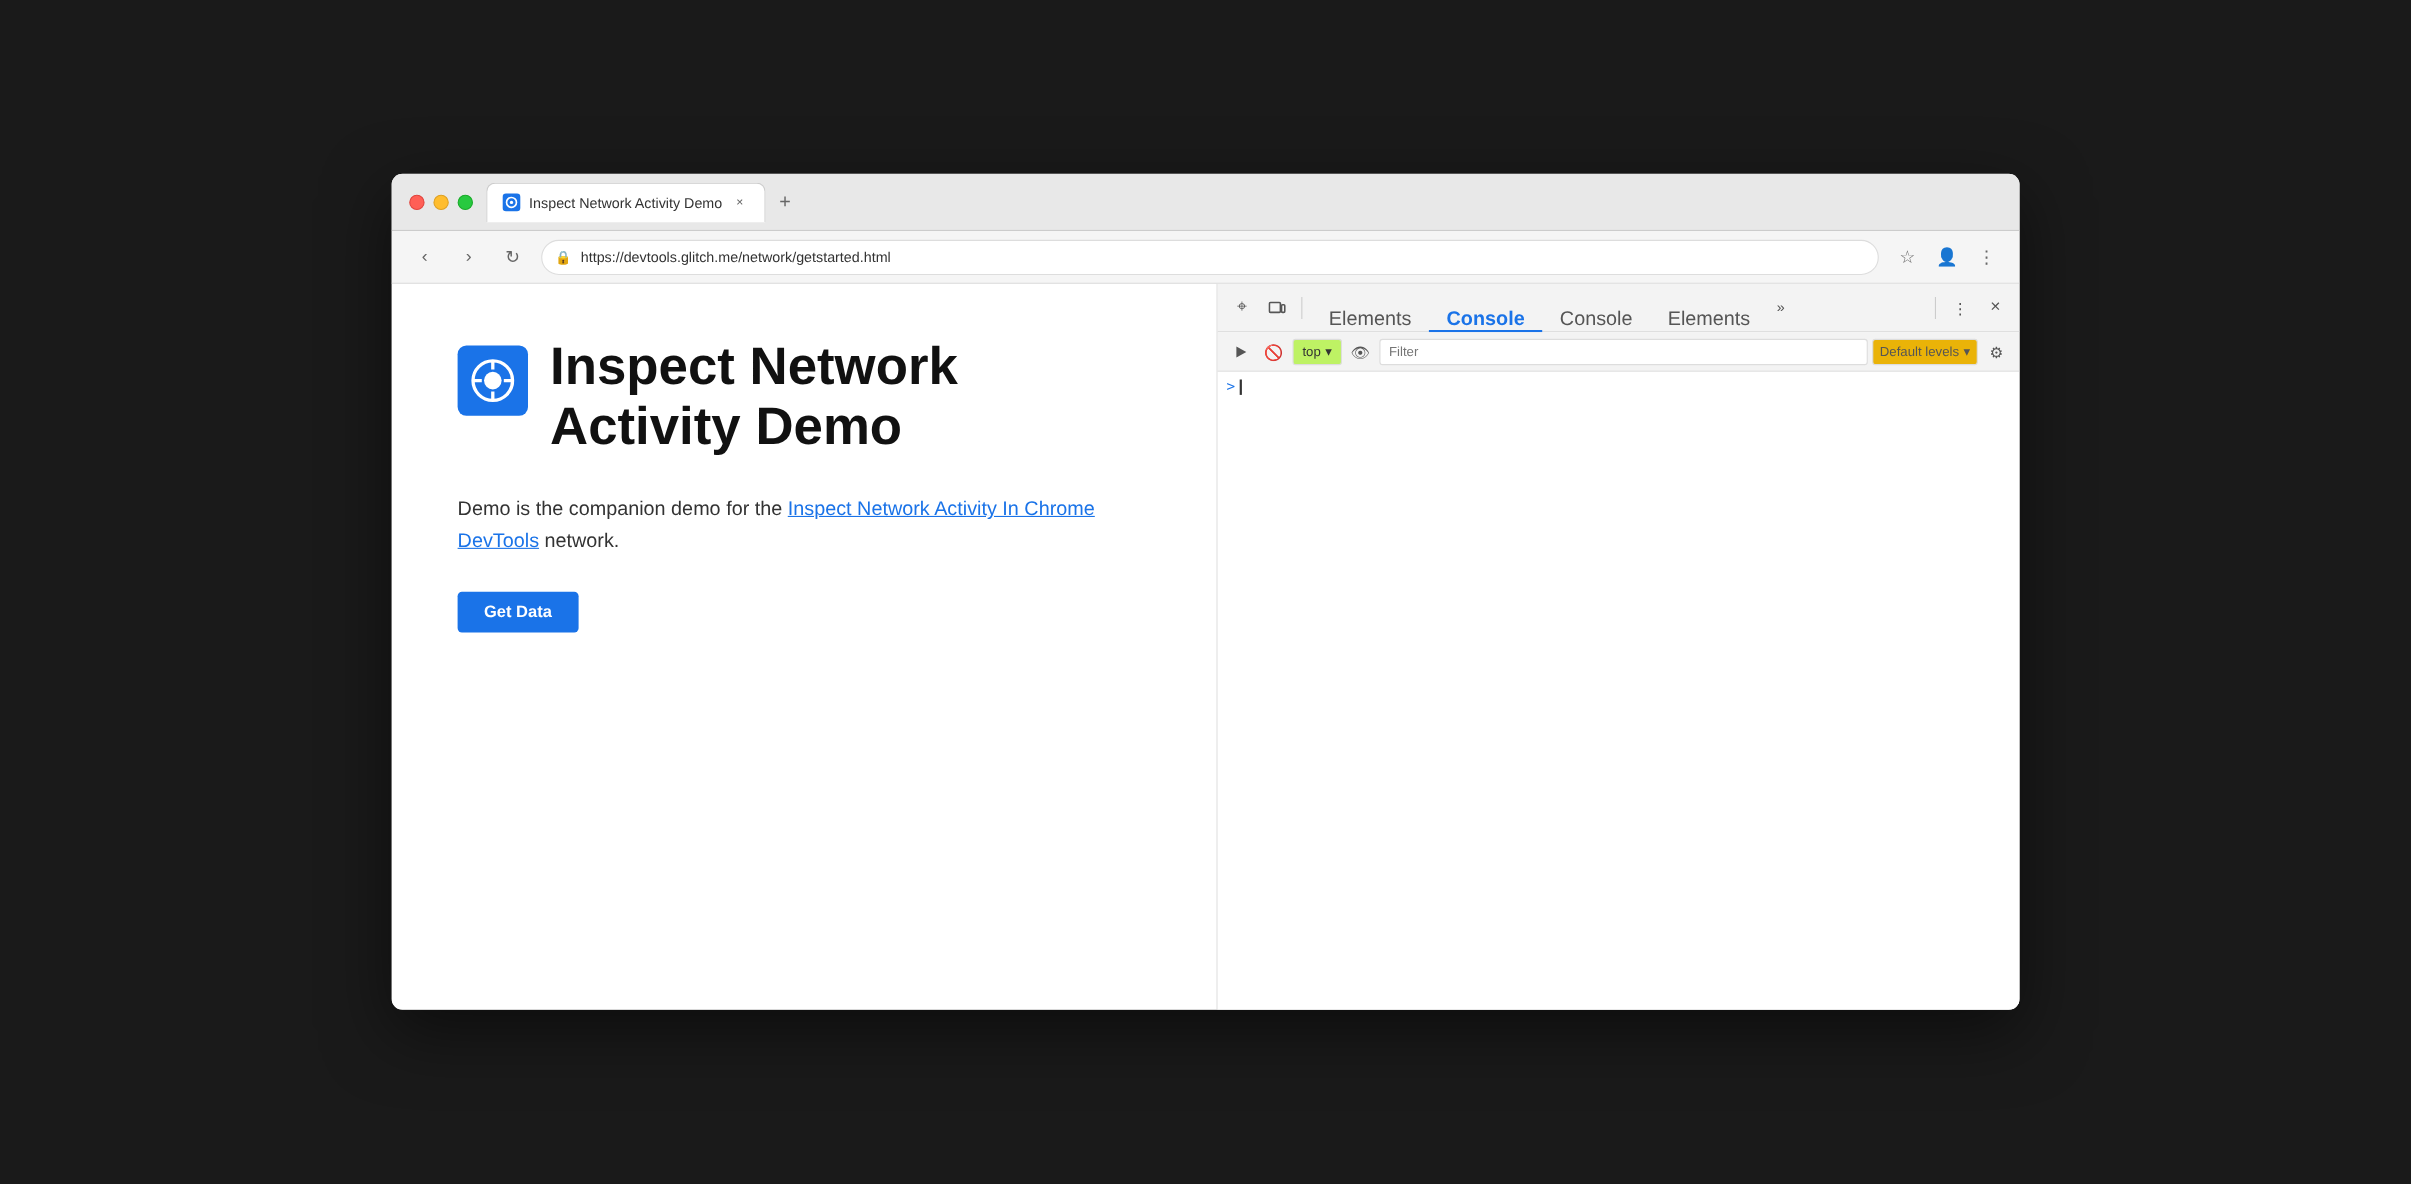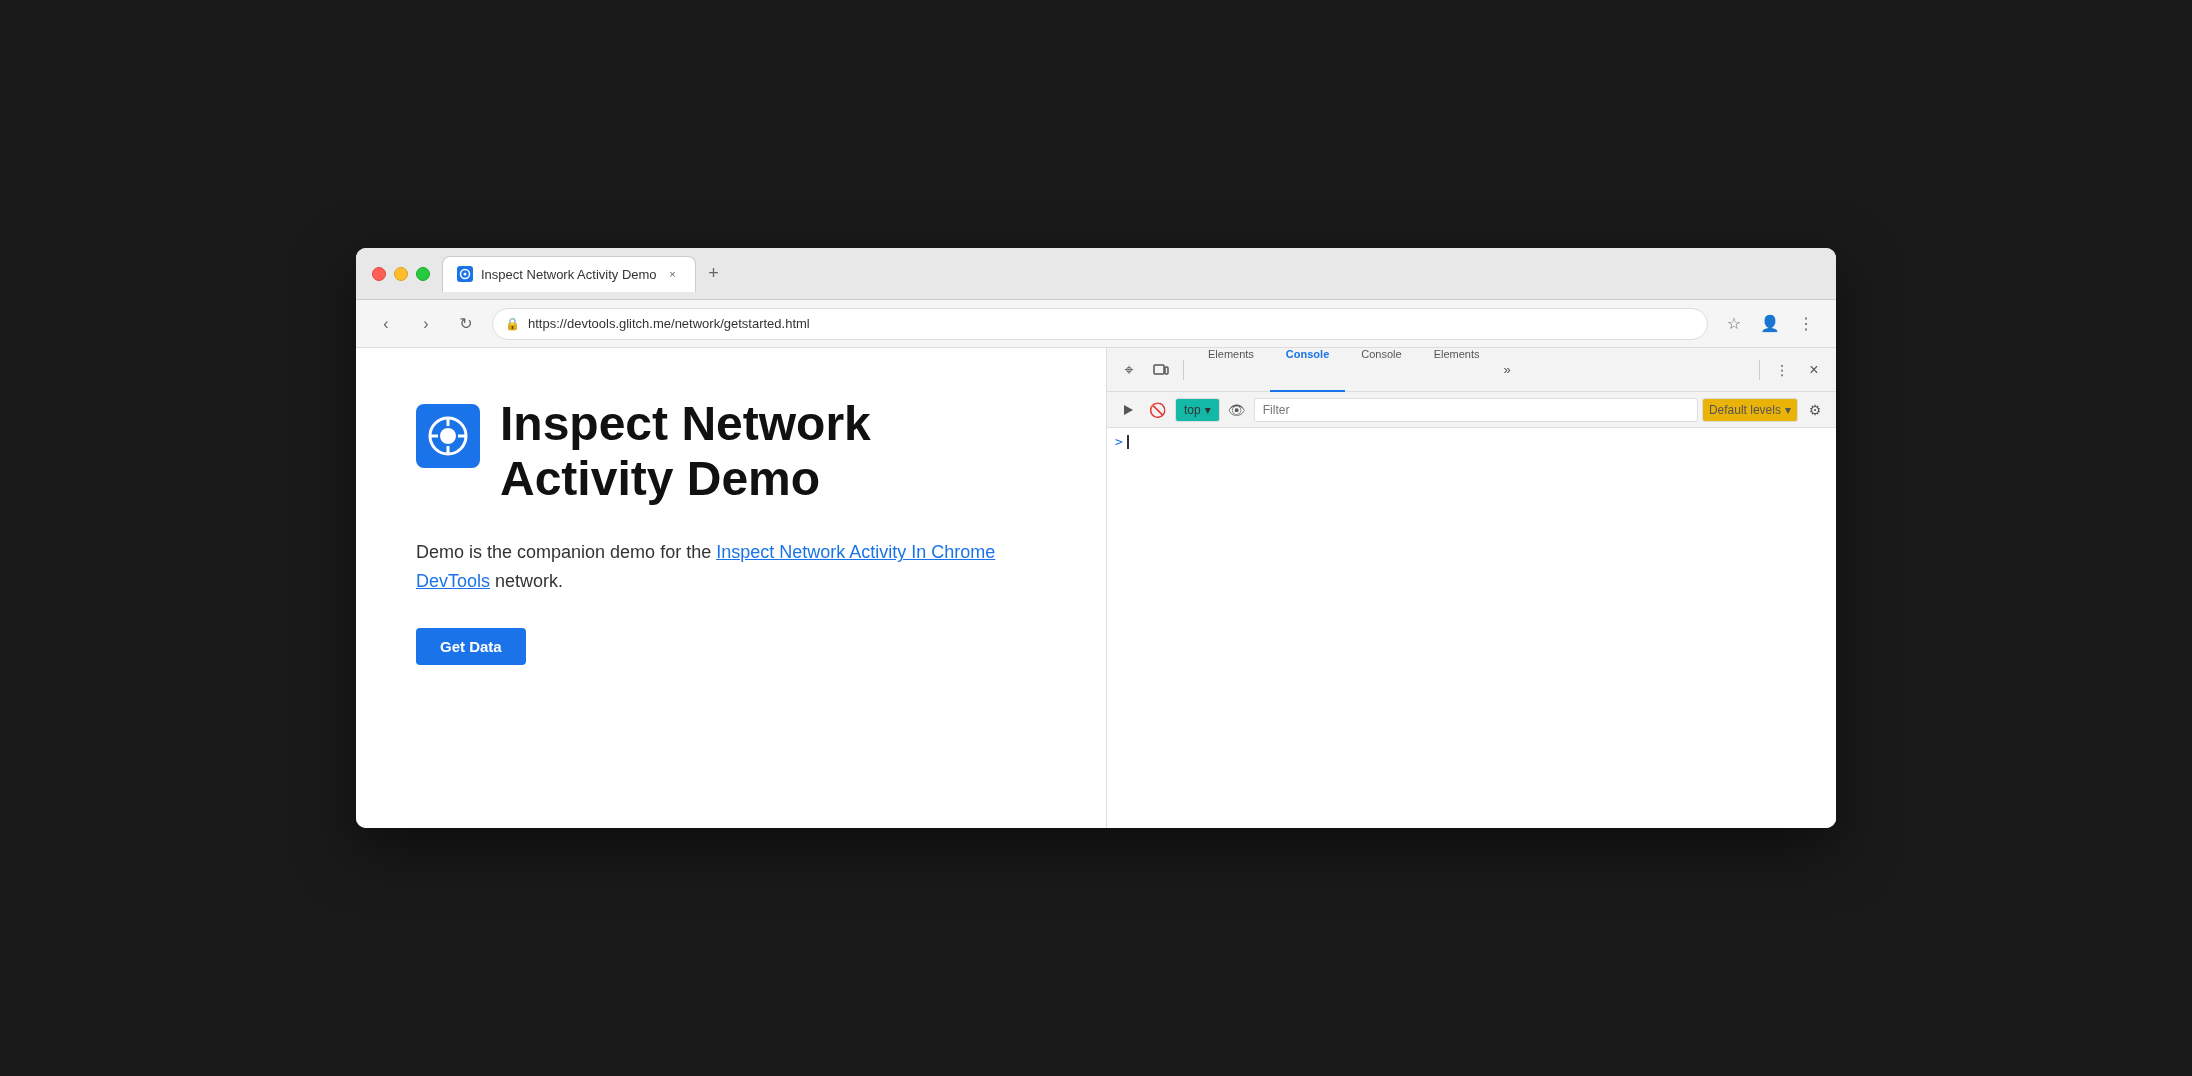--- a/index.html
+++ b/index.html
@@ -6,21 +6,21 @@
     body {
       background: #1a1a1a;
       display: flex;
       justify-content: center;
       align-items: center;
       min-height: 100vh;
       font-family: -apple-system, BlinkMacSystemFont, 'Segoe UI', sans-serif;
     }
     .browser-window {
       width: 1480px;
-      height: 580px;
+      height: 760px;
       background: #f0f0f0;
       border-radius: 10px;
       overflow: hidden;
       box-shadow: 0 20px 60px rgba(0,0,0,0.5);
       display: flex;
       flex-direction: column;
     }
     
     .title-bar {
       background: #e8e8e8;
@@ -246,22 +246,22 @@
     .dt-tabs {
       display: flex;
       align-items: center;
       flex: 1;
       gap: 0;
     }
     .dt-tab {
       padding: 0 16px;
       height: 44px;
       display: flex;
-      align-items: flex-start;
-      font-size: 11px;
+      align-items: flex-end;
+      font-size: 18px;
       color: #555;
       cursor: pointer;
       border-bottom: 2px solid transparent;
     }
     .dt-tab.active {
       color: #1a73e8;
       border-bottom: 2px solid #1a73e8;
       font-weight: bold;
     }
     .dt-more-btn {
@@ -297,21 +297,21 @@
       justify-content: center;
       color: #555;
       font-size: 13px;
       cursor: pointer;
       border-radius: 3px;
     }
     .ct-select {
       display: flex;
       align-items: center;
       gap: 4px;
-      background: #14b8a6;
+      background: #bef264;
       border: 1px solid #ddd;
       border-radius: 3px;
       padding: 2px 8px;
       font-size: 12px;
       color: #333;
       height: 24px;
       cursor: pointer;
     }
     .ct-filter {
       flex: 1;

